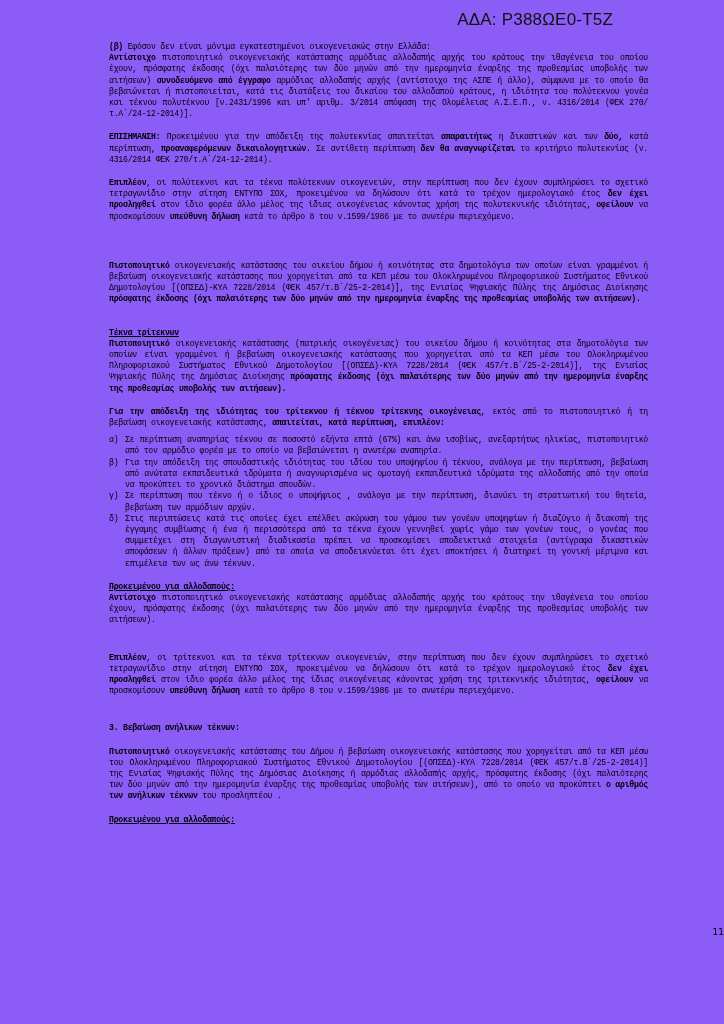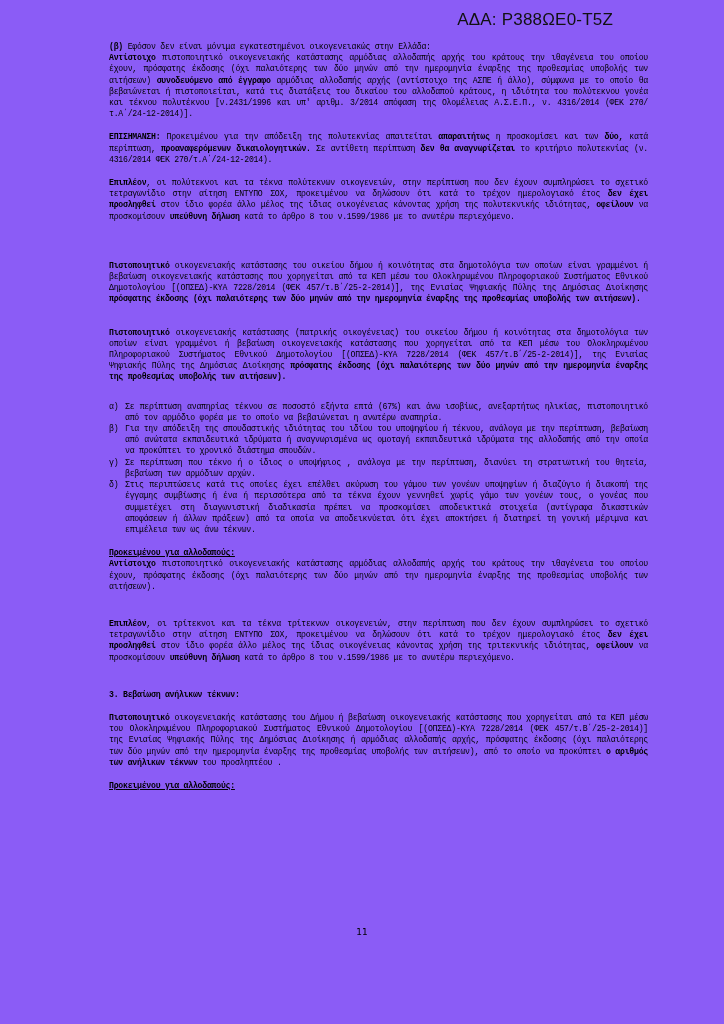--- a/index.html
+++ b/index.html
@@ -10,53 +10,55 @@
   .content p { margin: 0; text-align: justify; }
   .gap-s { height: 12px; }
   .gap-m { height: 22px; }
   .gap-l { height: 26px; }
   b { font-weight: bold; }
   .u { text-decoration: underline; font-weight: bold; }
   .heading { font-weight: bold; }
   .list { margin: 0; padding: 0; }
   .li { position: relative; padding-left: 16px; text-align: justify; }
   .li .mk { position: absolute; left: 0; top: 0; }
-  .pagenum { position: absolute; left: 0; width: 724px; top: 927px; text-align: center; font-family: "DejaVu Sans", sans-serif; font-size: 9px; }
+  .pagenum { position: absolute; left: 0; width: 724px; top: 927px; text-align: right; font-family: "DejaVu Sans", sans-serif; font-size: 9px; }
 </style>
 </head>
 <body>
 
 <div class="page">
   <div class="ada">ΑΔΑ: Ρ388ΩΕ0-Τ5Ζ</div>
 
   <div class="content">
 
     <p><b>(β)</b><span> Εφόσον δεν είναι μόνιμα εγκατεστημένοι οικογενειακώς στην Ελλάδα:</span></p>
     <p><b>Αντίστοιχο</b><span> πιστοποιητικό οικογενειακής κατάστασης αρμόδιας αλλοδαπής αρχής του κράτους την ιθαγένεια του οποίου έχουν, πρόσφατης έκδοσης (όχι παλαιότερης των δύο μηνών από την ημερομηνία έναρξης της προθεσμίας υποβολής των αιτήσεων) </span><b>συνοδευόμενο από έγγραφο</b><span> αρμόδιας αλλοδαπής αρχής (αντίστοιχο της ΑΣΠΕ ή άλλο), σύμφωνα με το οποίο θα βεβαιώνεται ή πιστοποιείται, κατά τις διατάξεις του δικαίου του αλλοδαπού κράτους, η ιδιότητα του πολύτεκνου γονέα και τέκνου πολυτέκνου [ν.2431/1996 και υπ' αριθμ. 3/2014 απόφαση της Ολομέλειας Α.Σ.Ε.Π., ν. 4316/2014 (ΦΕΚ 270/τ.Α΄/24-12-2014)].</span></p>
 
     <div class="gap-s"></div>
 
-    <p><b>ΕΠΙΣΗΜΑΝΣΗ:</b><span> Προκειμένου για την απόδειξη της πολυτεκνίας απαιτείται </span><b>απαραιτήτως</b><span> η προσκομίσει και των </span><b>δύο,</b><span> κατά περίπτωση, </span><b>προαναφερόμενων δικαιολογητικών.</b><span> Σε αντίθετη περίπτωση </span><b>δεν θα αναγνωρίζεται</b><span> το κριτήριο πολυτεκνίας (ν. 4316/2014 ΦΕΚ 270/τ.Α΄/24-12-2014).</span></p>
+    <p><b>ΕΠΙΣΗΜΑΝΣΗ:</b><span> Προκειμένου για την απόδειξη της πολυτεκνίας απαιτείται </span><b>απαραιτήτως</b><span> η δικαστικών και των </span><b>δύο,</b><span> κατά περίπτωση, </span><b>προαναφερόμενων δικαιολογητικών.</b><span> Σε αντίθετη περίπτωση </span><b>δεν θα αναγνωρίζεται</b><span> το κριτήριο πολυτεκνίας (ν. 4316/2014 ΦΕΚ 270/τ.Α΄/24-12-2014).</span></p>
 
     <div class="gap-s"></div>
 
     <p><b>Επιπλέον</b><span>, οι πολύτεκνοι και τα τέκνα πολύτεκνων οικογενειών, στην περίπτωση που δεν έχουν συμπληρώσει το σχετικό τετραγωνίδιο στην αίτηση ΕΝΤΥΠΟ ΣΟΧ, προκειμένου να δηλώσουν ότι κατά το τρέχον ημερολογιακό έτος </span><b>δεν έχει προσληφθεί</b><span> στον ίδιο φορέα άλλο μέλος της ίδιας οικογένειας κάνοντας χρήση της πολυτεκνικής ιδιότητας, </span><b>οφείλουν</b><span> να προσκομίσουν </span><b>υπεύθυνη δήλωση</b><span> κατά το άρθρο 8 του ν.1599/1986 με το ανωτέρω περιεχόμενο.</span></p>
 
     <div class="gap-l"></div>
 
     <div class="gap-s"></div>
 
     <p><b>Πιστοποιητικό</b><span> οικογενειακής κατάστασης του οικείου δήμου ή κοινότητας στα δημοτολόγια των οποίων είναι γραμμένοι ή βεβαίωση οικογενειακής κατάστασης που χορηγείται από τα ΚΕΠ μέσω του Ολοκληρωμένου Πληροφοριακού Συστήματος Εθνικού Δημοτολογίου [(ΟΠΣΕΔ)-ΚΥΑ 7228/2014 (ΦΕΚ 457/τ.Β΄/25-2-2014)], της Ενιαίας Ψηφιακής Πύλης της Δημόσιας Διοίκησης  </span><b>πρόσφατης έκδοσης (όχι παλαιότερης των δύο μηνών από την ημερομηνία έναρξης της προθεσμίας υποβολής των αιτήσεων).</b></p>
 
     <div class="gap-m"></div>
 
+    <p class="u">Τέκνα τρίτεκνων</p>
     <p><b>Πιστοποιητικό</b><span> οικογενειακής κατάστασης (πατρικής οικογένειας) του οικείου δήμου ή κοινότητας στα δημοτολόγια των οποίων είναι γραμμένοι ή βεβαίωση οικογενειακής κατάστασης που χορηγείται από τα ΚΕΠ μέσω του Ολοκληρωμένου Πληροφοριακού Συστήματος Εθνικού Δημοτολογίου [(ΟΠΣΕΔ)-ΚΥΑ 7228/2014 (ΦΕΚ 457/τ.Β΄/25-2-2014)], της Ενιαίας Ψηφιακής Πύλης της Δημόσιας Διοίκησης </span><b>πρόσφατης έκδοσης (όχι παλαιότερης των δύο μηνών από την ημερομηνία έναρξης της προθεσμίας υποβολής των αιτήσεων).</b></p>
 
     <div class="gap-s"></div>
 
+    <p><b>Για την απόδειξη της ιδιότητας του τρίτεκνου ή τέκνου τρίτεκνης οικογένειας</b><span>, εκτός από το πιστοποιητικό ή τη βεβαίωση οικογενειακής κατάστασης, </span><b>απαιτείται, κατά περίπτωση,  επιπλέον:</b></p>
 
     <div style="height:6px"></div>
 
     <div class="list">
       <div class="li"><span class="mk">α)</span><span>Σε περίπτωση αναπηρίας τέκνου σε ποσοστό εξήντα επτά (67%) και άνω ισοβίως, ανεξαρτήτως ηλικίας, πιστοποιητικό από τον αρμόδιο φορέα με το οποίο να βεβαιώνεται η ανωτέρω αναπηρία.</span></div>
       <div class="li"><span class="mk">β)</span><span>Για την απόδειξη της σπουδαστικής ιδιότητας του ιδίου του υποψηφίου ή τέκνου, ανάλογα με την περίπτωση, βεβαίωση από ανώτατα εκπαιδευτικά ιδρύματα ή  αναγνωρισμένα ως ομοταγή εκπαιδευτικά ιδρύματα της αλλοδαπής από την οποία να προκύπτει το χρονικό διάστημα σπουδών.</span></div>
       <div class="li"><span class="mk">γ)</span><span>Σε περίπτωση που τέκνο ή ο ίδιος ο υποψήφιος , ανάλογα με την περίπτωση, διανύει τη στρατιωτική του θητεία, βεβαίωση των αρμόδιων αρχών.</span></div>
       <div class="li"><span class="mk">δ)</span><span>Στις περιπτώσεις κατά τις οποίες έχει επέλθει ακύρωση του γάμου των γονέων υποψηφίων ή διαζύγιο ή διακοπή της έγγαμης συμβίωσης ή ένα ή περισσότερα από τα τέκνα έχουν γεννηθεί χωρίς γάμο των γονέων τους, ο γονέας που συμμετέχει στη διαγωνιστική διαδικασία πρέπει να προσκομίσει αποδεικτικά στοιχεία (αντίγραφα δικαστικών αποφάσεων ή άλλων πράξεων) από τα οποία να αποδεικνύεται ότι έχει αποκτήσει ή διατηρεί τη γονική μέριμνα και επιμέλεια των ως άνω τέκνων.</span></div>
     </div>
 

